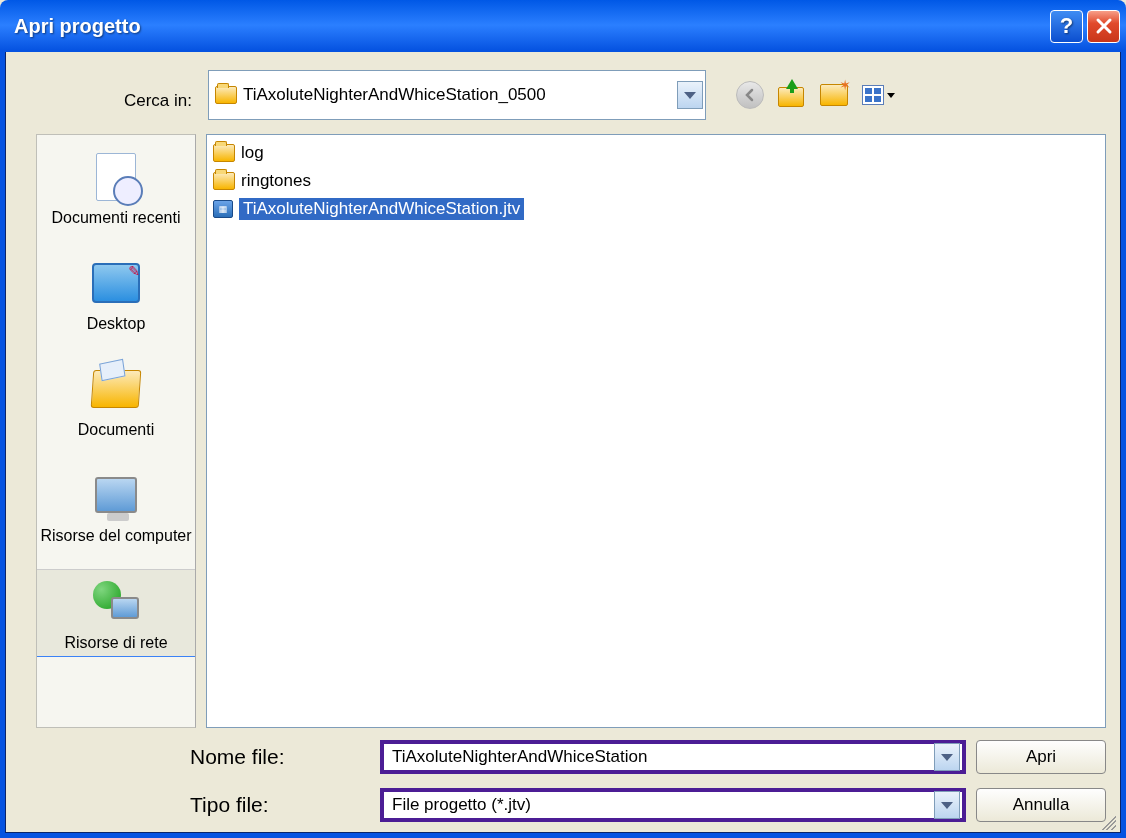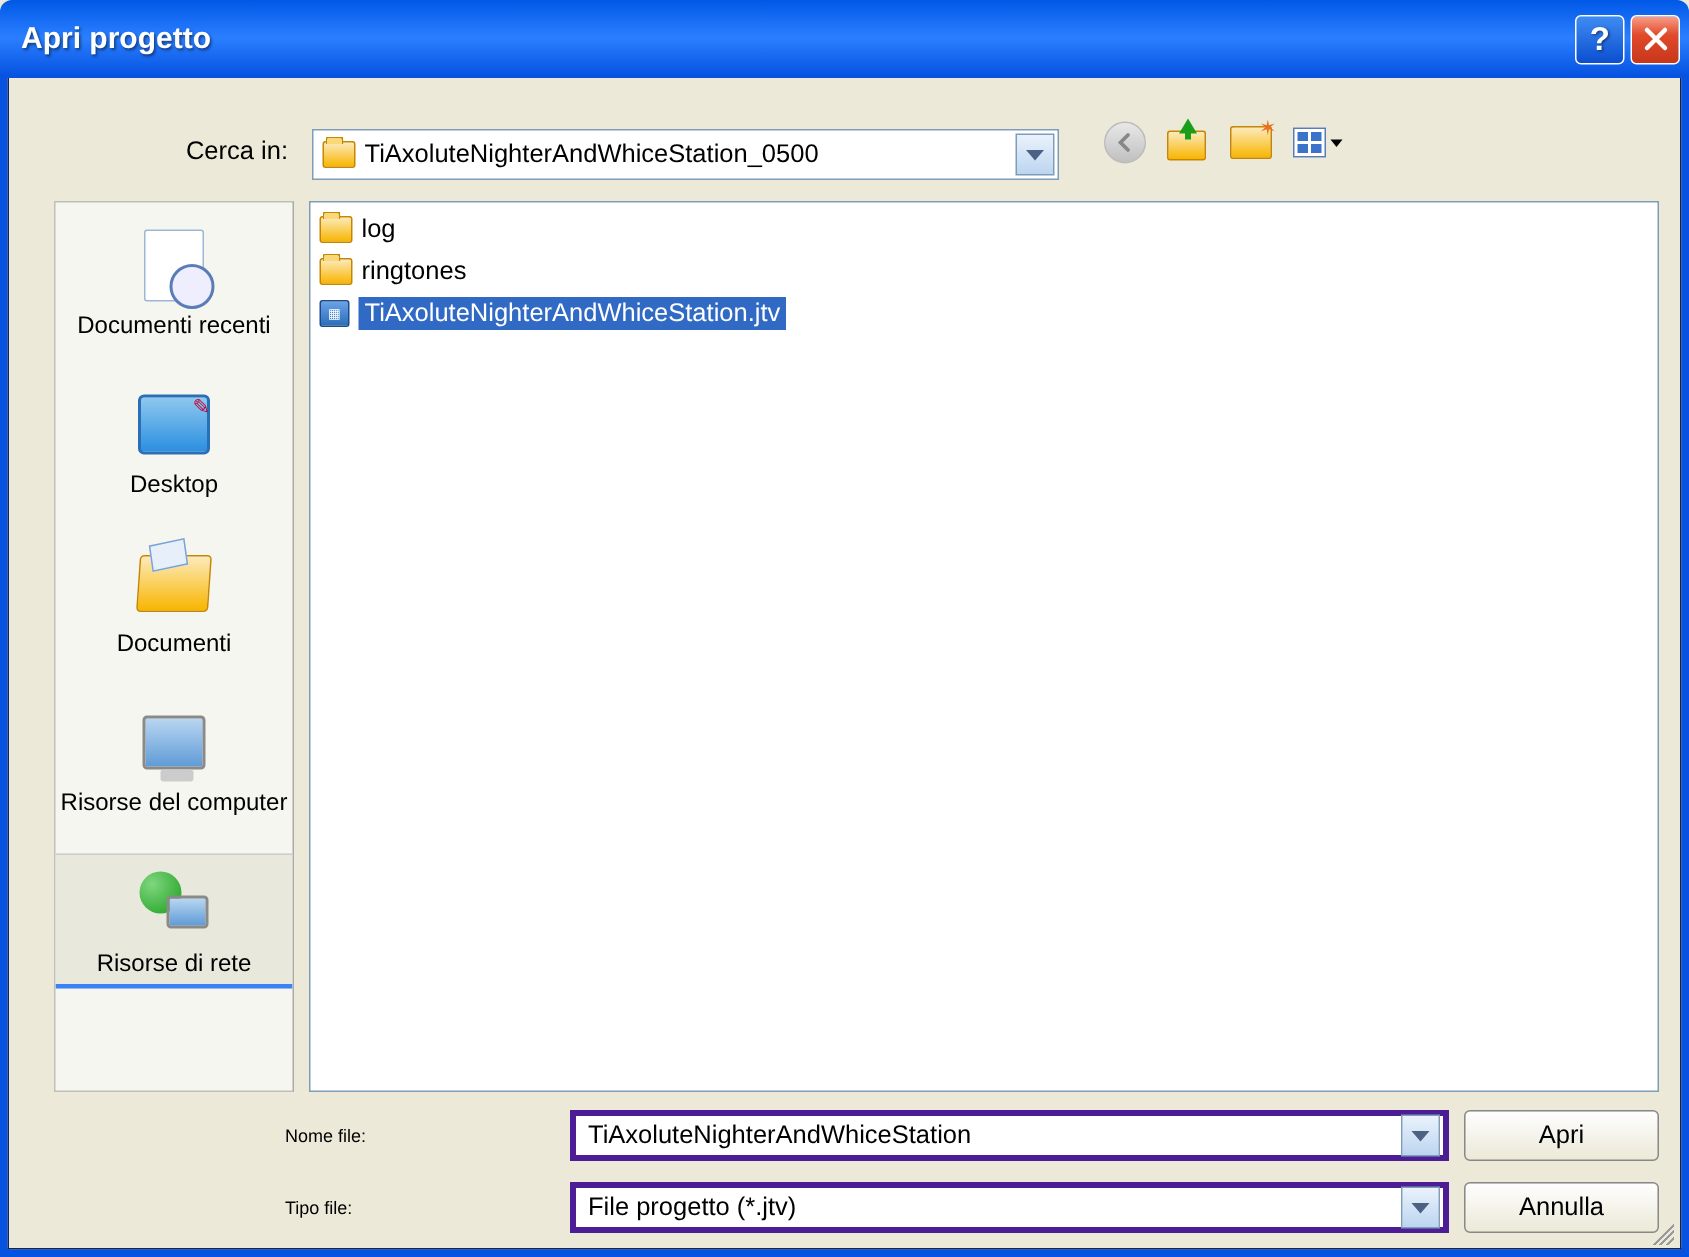--- a/index.html
+++ b/index.html
@@ -62,29 +62,28 @@
 }
 .toprow .label {
   width: 178px;
   text-align: right;
   padding-right: 6px;
   font-size: 17px;
   margin-top: 11px;
 }
 .lookin {
   flex: 0 0 498px;
-  height: 34px;
+  height: 50px;
   background: #fff;
   border: 1px solid #7f9db9;
   display: flex;
   align-items: center;
   padding: 0 2px 0 6px;
   gap: 6px;
   font-size: 17px;
-  margin-top: 16px;
 }
 .lookin .txt { flex: 1; }
 .folder-icon {
   width: 22px; height: 18px;
   background: linear-gradient(to bottom,#fceabb,#f8b500);
   border: 1px solid #c68600;
   border-radius: 2px;
   position: relative;
 }
 .folder-icon::before {
@@ -200,21 +199,21 @@
 }
 .place {
   display: flex; flex-direction: column; align-items: center;
   text-align: center;
   font-size: 16px;
   cursor: pointer;
   width: 100%;
   padding: 4px 2px;
 }
 .place .picn { width: 56px; height: 56px; display: flex; align-items: center; justify-content: center; margin-bottom: 4px; }
-.place:last-child { background: #e8e8dc; border-top: 1px solid #ccc; border-bottom: 3px solid #3b82f6; }
+.place:last-child { background: #e8e8dc; border-top: 1px solid #ccc; border-bottom: 1px solid #3b82f6; }
 .doc-clock {
   width: 40px; height: 48px;
   background: #fff;
   border: 1px solid #9cb6d6;
   border-radius: 2px;
   position: relative;
 }
 .doc-clock::after {
   content: "";
   position: absolute;
@@ -326,21 +325,21 @@
   flex-direction: column;
   gap: 14px;
 }
 .fieldrow {
   display: flex;
   align-items: center;
   gap: 10px;
 }
 .fieldrow .flabel {
   width: 180px;
-  font-size: 12px;
+  font-size: 21px;
 }
 .combo {
   flex: 1;
   height: 34px;
   background: #fff;
   border: 4px solid #4c1d95;
   display: flex;
   align-items: center;
   padding: 0 2px 0 8px;
   font-size: 17px;

